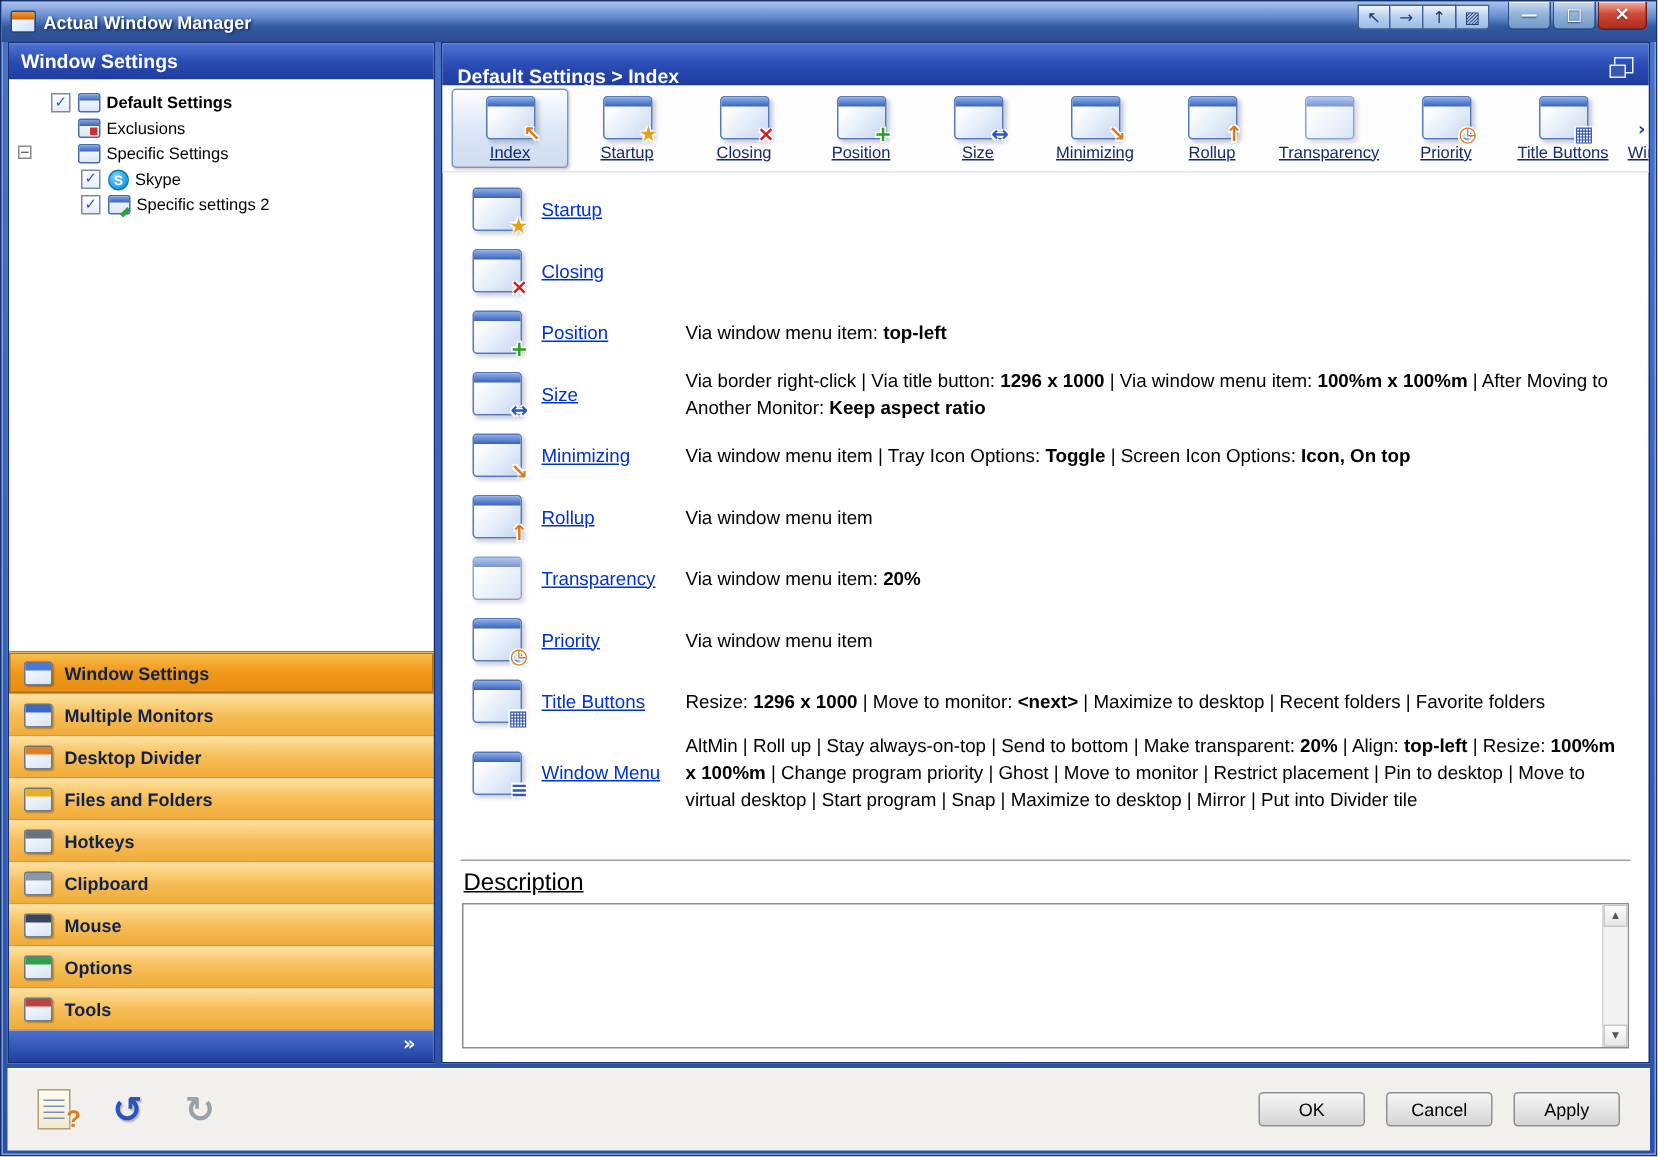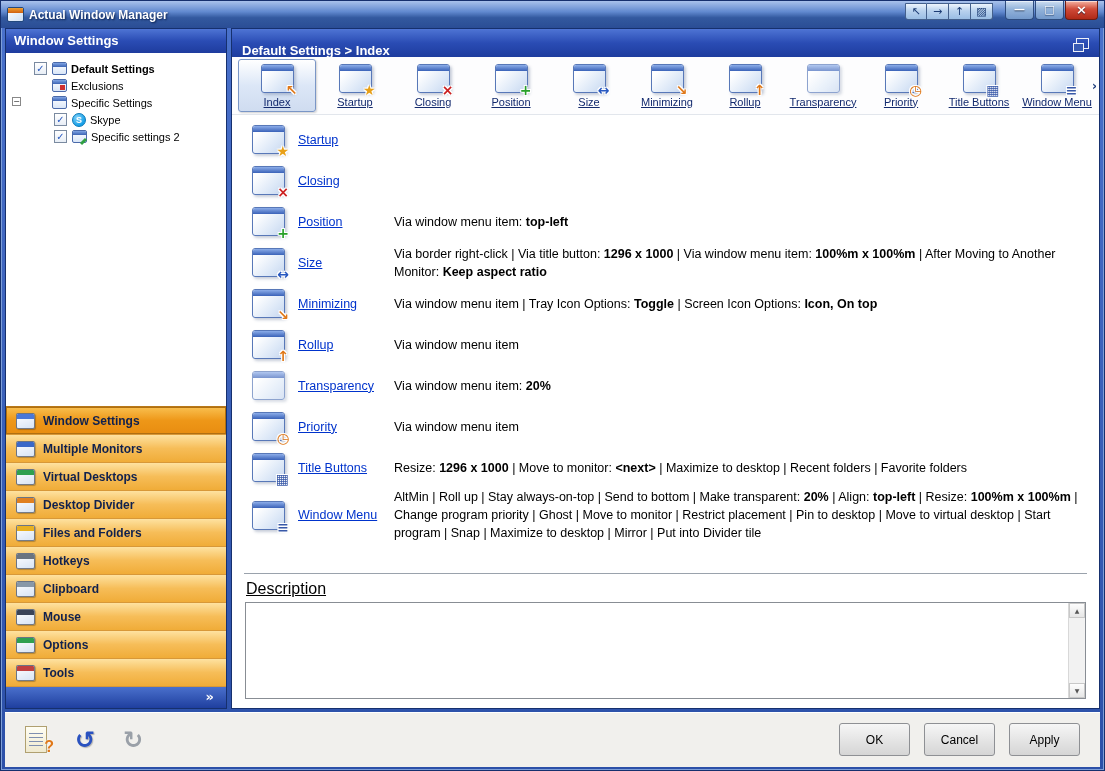--- a/index.html
+++ b/index.html
@@ -28,21 +28,21 @@
   .stdbtn{width:29px;height:19px;border:1px solid #2e4c7e;border-top:none;border-radius:0 0 4px 4px;
         background:linear-gradient(#cfdff2,#93b3da 45%,#7399cc);color:#fff;text-align:center;cursor:pointer;
         font:bold 11px/17px "DejaVu Sans",sans-serif;text-shadow:0 1px 1px rgba(0,20,50,.7);
         box-shadow:inset 0 1px 0 rgba(255,255,255,.55);}
   .stdbtn.close{width:33px;font-size:13px;background:linear-gradient(#f4b4a4,#cf4a38 45%,#b02a18);border-color:#6e1c10;}
 
   
   .app-body{position:absolute;left:4px;right:4px;top:27px;bottom:61px;display:flex;gap:4px;}
 
   
-  .left-panel{width:222px;flex:none;display:flex;flex-direction:column;background:#fff;border:1px solid #16306e;}
+  .left-panel{width:285px;flex:none;display:flex;flex-direction:column;background:#fff;border:1px solid #16306e;}
   .phead{height:24px;flex:none;padding-left:8px;color:#fff;font-weight:bold;font-size:13px;line-height:24px;
          background:linear-gradient(#4e74d4,#2a4cb4 50%,#1e3c9e);}
   .tree{flex:1;background:#fff;padding:7px 2px;overflow:hidden;}
   .trow{position:relative;display:flex;align-items:center;height:17px;font-size:11px;cursor:pointer;white-space:nowrap;}
   .exp{position:absolute;left:4px;top:3px;width:9px;height:9px;border:1px solid #888;background:#fff;
        color:#333;font:8px/7px "DejaVu Sans",sans-serif;text-align:center;}
   .chk{width:13px;height:13px;flex:none;margin-right:3px;border:1px solid #7a8aa0;text-align:center;
        background:linear-gradient(#fff,#e8eef6);color:#2858c0;font:bold 10px/12px "DejaVu Sans",sans-serif;}
   .ticon{width:15px;height:13px;flex:none;position:relative;margin-left:2px;border:1px solid #4a6aaa;border-radius:2px;
          background:linear-gradient(#fff,#d9e6f8);}
@@ -122,21 +122,21 @@
   .note-icon{width:22px;height:27px;position:relative;flex:none;cursor:pointer;
         background:linear-gradient(#fffef4,#efe9cf);border:1px solid #b0a070;}
   .note-icon::before{content:"";position:absolute;left:3px;top:6px;right:3px;height:1px;background:#8090b0;
         box-shadow:0 4px 0 #8090b0,0 8px 0 #8090b0,0 12px 0 #8090b0;}
   .note-icon::after{content:"?";position:absolute;right:-8px;bottom:-4px;color:#e07818;
         font:bold 16px "Liberation Sans",sans-serif;text-shadow:0 0 2px #fff;}
   .uicon{font:bold 24px/1 "DejaVu Sans",sans-serif;margin-left:28px;cursor:pointer;}
   .undo{color:#2a52c0;text-shadow:1px 1px 1px rgba(0,0,0,.25);}
   .redo{color:#9aa0a8;}
   .fbtns{margin-left:auto;display:flex;gap:14px;}
-  .btn{width:71px;height:33px;cursor:pointer;color:#000;border:1px solid #8e9094;border-radius:3px;
+  .btn{width:71px;height:23px;cursor:pointer;color:#000;border:1px solid #8e9094;border-radius:3px;
         font:12px "Liberation Sans",sans-serif;background:linear-gradient(#f6f6f6,#e2e2e2 60%,#d5d5d5);}
 </style>
 </head>
 <body>
 
 <div class="window">
 
   <div class="titlebar">
     <span class="appico"></span>
     <span class="ttext">Actual Window Manager</span>
@@ -187,24 +187,20 @@
       <div class="nav">
           <div class="nav-item active">
             <span class="nav-icon" style="--c: #4a78d8;"></span>
             <span class="nav-label">Window Settings</span>
           </div>
           <div class="nav-item">
             <span class="nav-icon" style="--c: #3a68c8;"></span>
             <span class="nav-label">Multiple Monitors</span>
           </div>
           <div class="nav-item">
-            <span class="nav-icon" style="--c: #2fa050;"></span>
-            <span class="nav-label">Virtual Desktops</span>
-          </div>
-          <div class="nav-item">
             <span class="nav-icon" style="--c: #e08020;"></span>
             <span class="nav-label">Desktop Divider</span>
           </div>
           <div class="nav-item">
             <span class="nav-icon" style="--c: #e8b020;"></span>
             <span class="nav-label">Files and Folders</span>
           </div>
           <div class="nav-item">
             <span class="nav-icon" style="--c: #6a7480;"></span>
             <span class="nav-label">Hotkeys</span>

